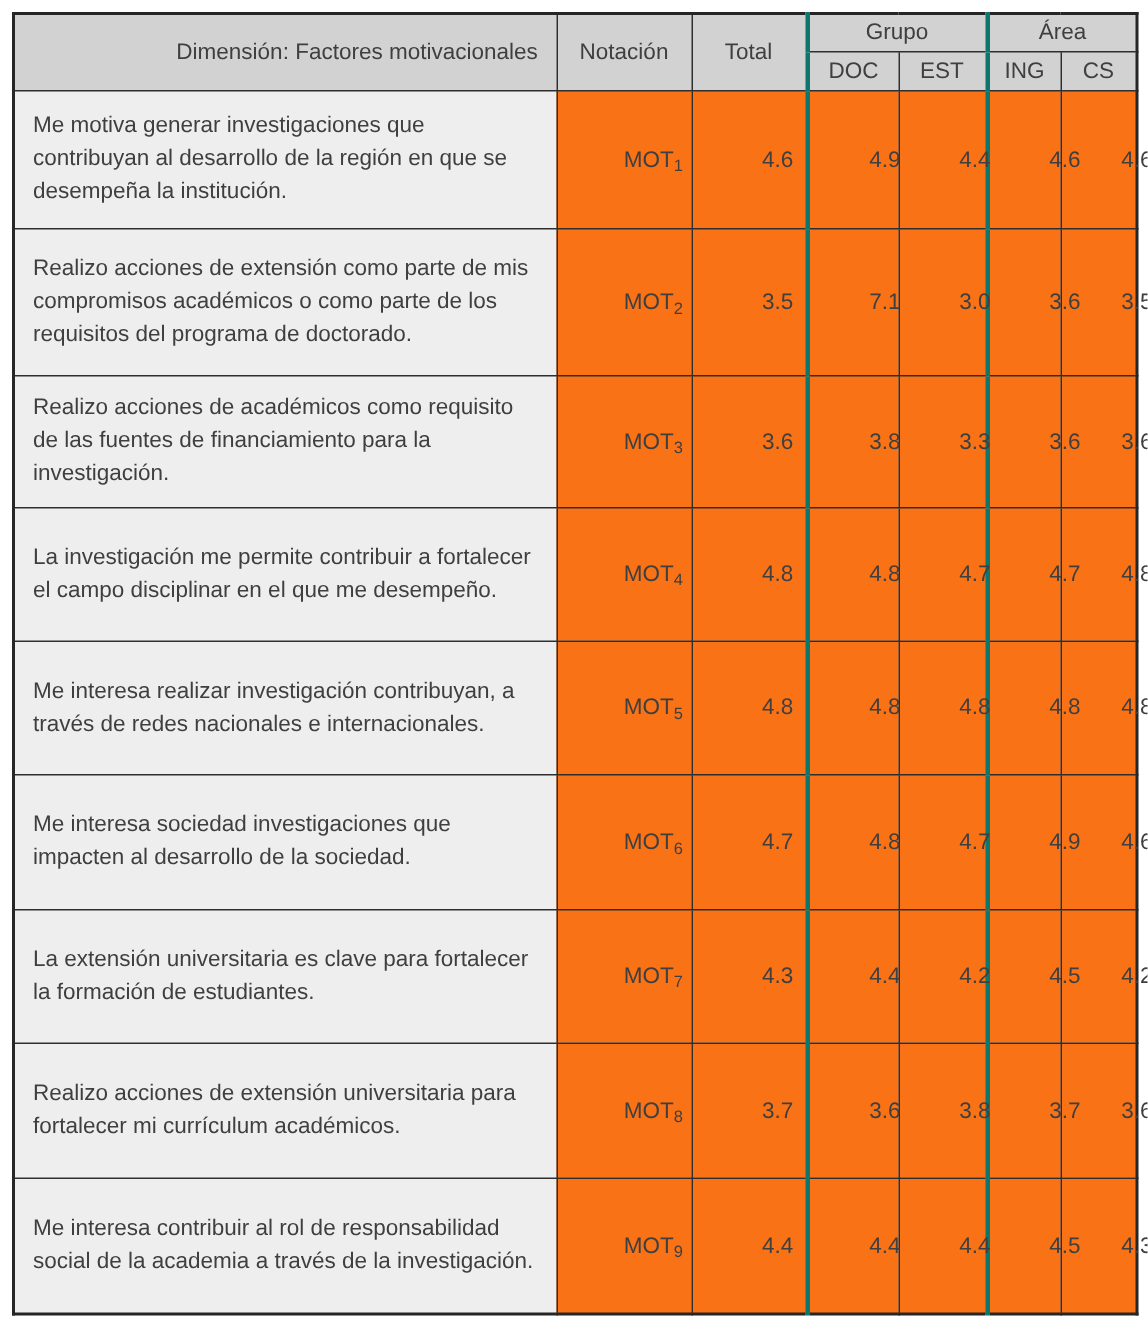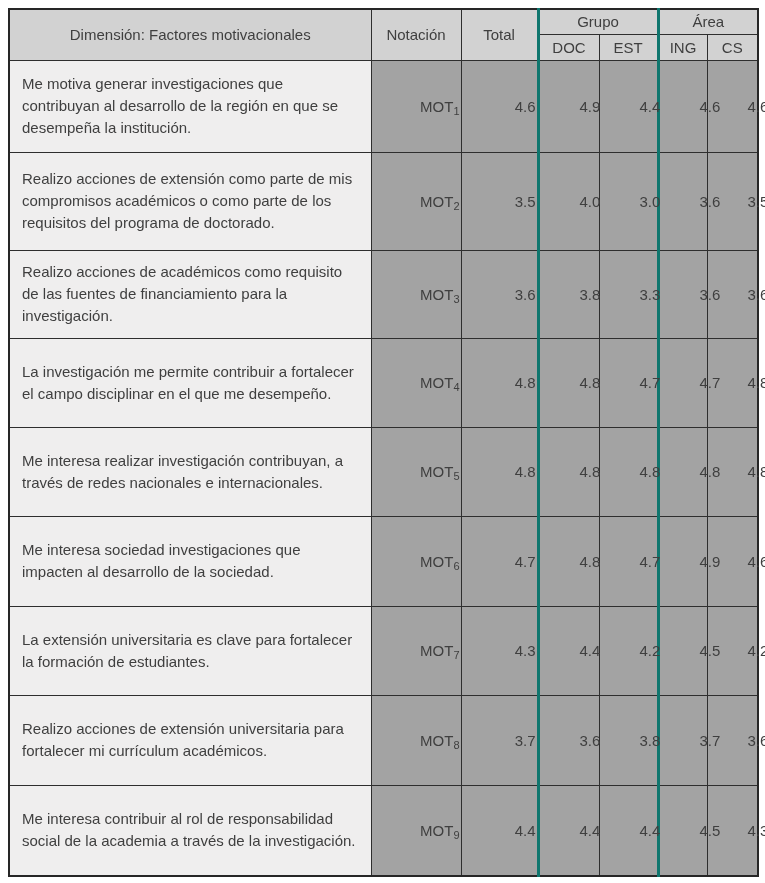--- a/index.html
+++ b/index.html
@@ -38,32 +38,32 @@
     font-weight: normal;
     font-size: 15px;
     vertical-align: middle;
   }
   thead th {
     background: #d2d2d2;
     text-align: center;
     padding: 2px 4px;
   }
   th.dim-head {
-    text-align: center;
+    text-align: right;
     padding: 2px 12px;
   }
   td.q {
     background: #efeeee;
     text-align: left;
     padding: 8px 12px;
     line-height: 22px;
   }
   td.v, td.n {
-    background: #a3a3a3;
-    text-align: right;
+    background: #f97316;
+    text-align: center;
     padding-left: 40px;
   }
   .thickL { border-left: 3px solid #0f766e; }
   .subnum {
     font-size: 11px;
     position: relative;
     top: 3px;
     letter-spacing: 0;
   }
   tr.hr1 { height: 25px; }
@@ -107,21 +107,21 @@
         <td class="v thickL">4.9</td>
         <td class="v">4.4</td>
         <td class="v thickL">4.6</td>
         <td class="v">4.6</td>
       </tr>
 
       <tr style="height:98px">
         <td class="q">Realizo acciones de extensión como parte de mis compromisos académicos o como parte de los requisitos del programa de doctorado.</td>
         <td class="n"><span>MOT</span><span class="subnum">2</span></td>
         <td class="v">3.5</td>
-        <td class="v thickL">4.0</td>
+        <td class="v thickL">7.1</td>
         <td class="v">3.0</td>
         <td class="v thickL">3.6</td>
         <td class="v">3.5</td>
       </tr>
 
       <tr style="height:88px">
         <td class="q">Realizo acciones de académicos como requisito de las fuentes de financiamiento para la investigación.</td>
         <td class="n"><span>MOT</span><span class="subnum">3</span></td>
         <td class="v">3.6</td>
         <td class="v thickL">3.8</td>

